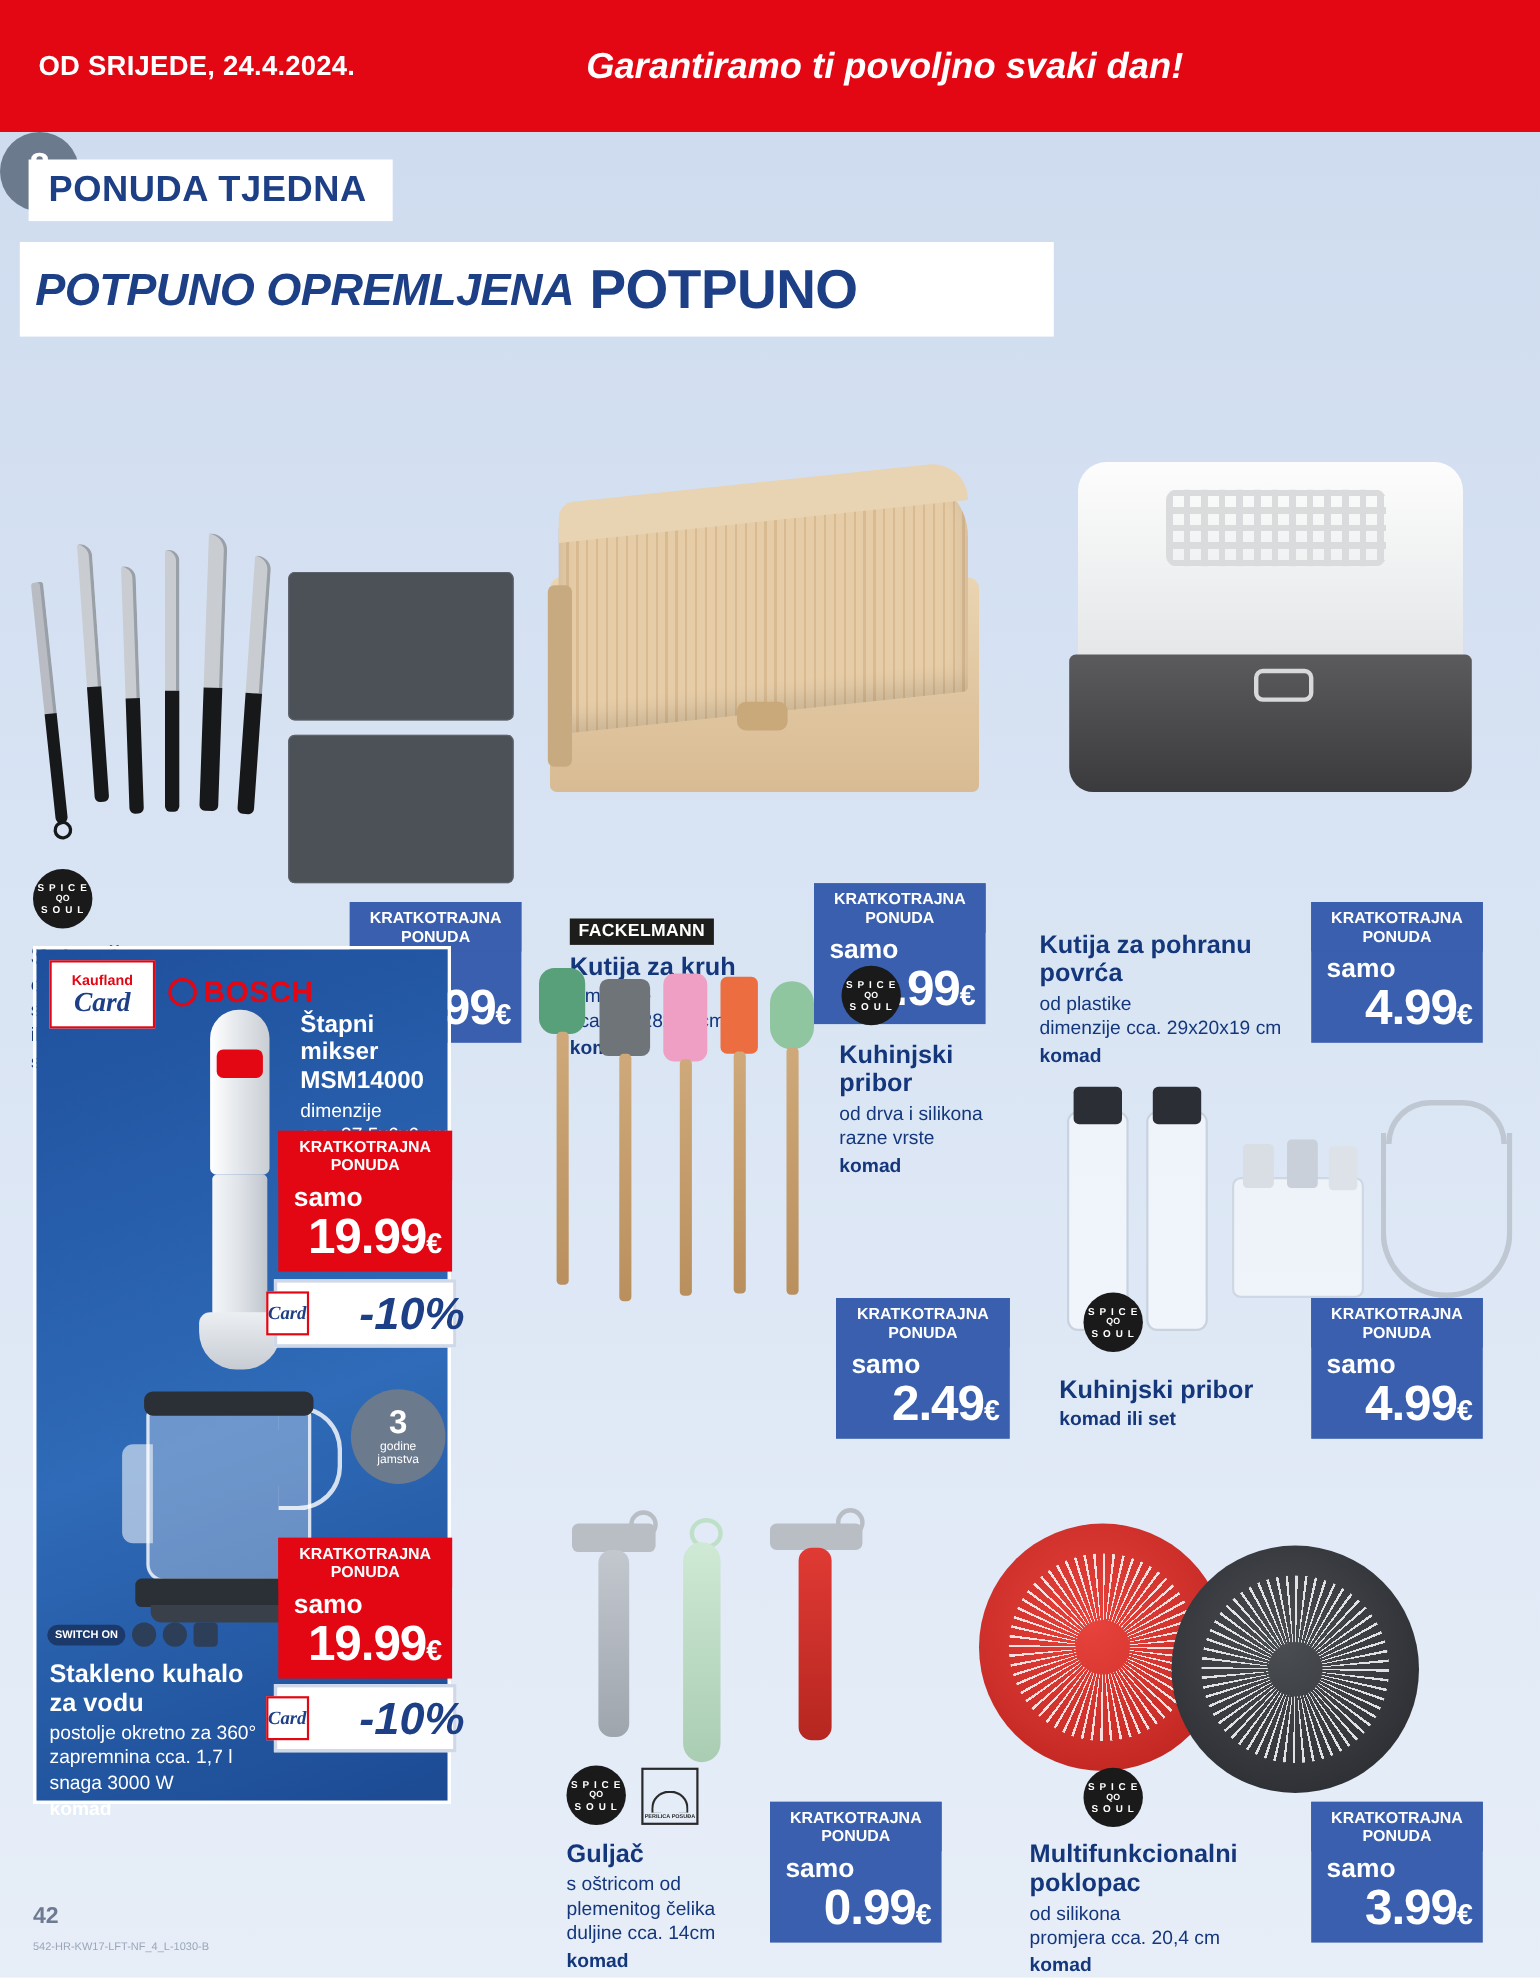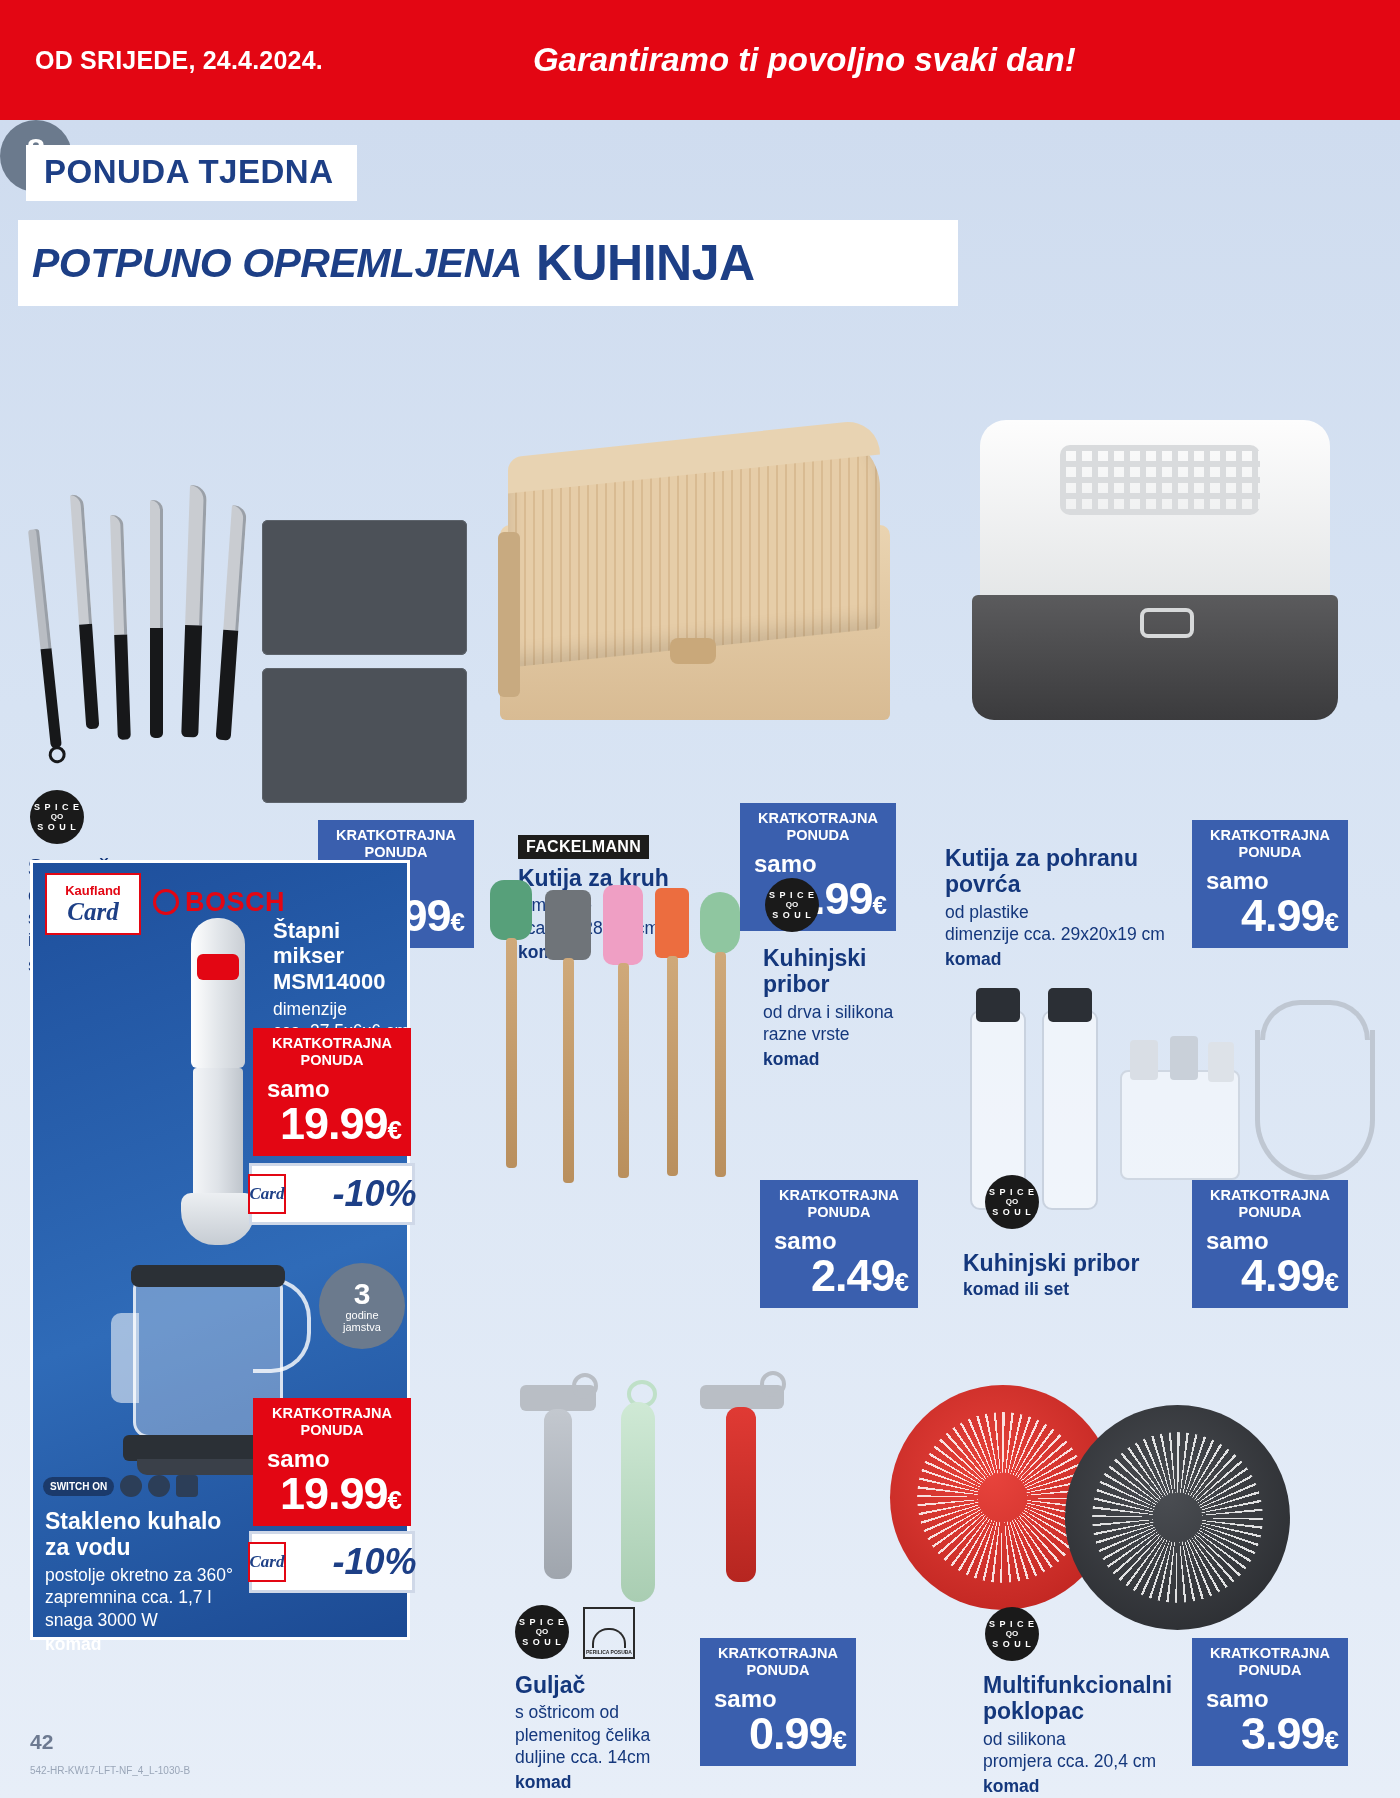--- a/index.html
+++ b/index.html
@@ -102,21 +102,21 @@
   .kcard .k1 { font-size:13px; color:#e30613; font-weight:bold; }
   .kcard .k2 { font-size:25px; color:#1d3f86; font-weight:bold; font-style:italic; font-family:"Liberation Serif",serif;}
   .bosch {
     position:absolute; left:120px; top:24px;
     color:#e30613; font-size:27px; font-weight:bold; letter-spacing:.5px;
   }
   .discount {
     background:#ffffff; border:3px solid #cfd8e8;
     display:flex; align-items:center; justify-content:center; gap:10px;
   }
-  .discount .pct { font-size:36px; font-weight:bold; color:#1d3f86; font-style:italic;margin-left:36px; }
+  .discount .pct { font-size:41px; font-weight:bold; color:#1d3f86; font-style:italic;margin-left:36px; }
   .discount .cardmini {
     width:64px; height:40px; border:2px solid #e30613; background:#fff;
     display:flex; align-items:center; justify-content:center;
     font-size:17px; color:#1d3f86; font-weight:bold; font-style:italic;
     font-family:"Liberation Serif",serif;
   }
   .fackel {
     background:#1d1d1b; color:#fff; font-weight:bold; font-size:16px;
     padding:3px 8px; display:inline-block; letter-spacing:.3px;
   }
@@ -161,21 +161,21 @@
   <div class="date">OD SRIJEDE, 24.4.2024.</div>
   <div class="slogan">Garantiramo ti povoljno svaki dan!</div>
 </div>
 
 <div class="page">
 
   <div class="ponuda-tjedna">PONUDA TJEDNA</div>
 
   <div class="kuhinja-band">
     <span class="t1">POTPUNO OPREMLJENA</span>
-    <span class="t2">KUHINJA</span>
+    <span class="t2">POTPUNO</span>
   </div>
 
   <div class="abs" style="left:10px; top:200px; width:260px; height:390px;">
 
     <div class="knife" style="left:18px; top:210px; transform:rotate(-6deg);">
       <div class="blade" style="height:120px; width:11px; background:#b9bdc3;"></div>
       <div class="handle" style="top:120px; height:100px; width:11px;"></div>
       <div style="position:absolute; top:218px; left:-3px; width:17px; height:17px; border:3px solid #17181a; border-radius:50%;"></div>
     </div>
     <div class="knife" style="left:60px; top:175px; transform:rotate(-4deg);">
@@ -516,21 +516,21 @@
       <div class="holes"></div>
     </div>
   </div>
 
   <div class="spice abs" style="left:985px; top:1487px;">
     <div>S P I C E</div>
     <div class="mid">QO</div>
     <div>S O U L</div>
   </div>
 
-  <div class="abs" style="left:983px; top:1552px; width:260px;">
+  <div class="abs" style="left:936px; top:1552px; width:260px;">
     <div class="prod-title" style="white-space:pre-line;">Multifunkcionalni
 poklopac</div>
     <div class="prod-desc" style="white-space:pre-line; margin-top:3px;">od silikona
 promjera cca. 20,4 cm</div>
     <div class="unit" style="margin-top:3px;">komad</div>
   </div>
 
   <div class="pricebox abs" style="left:1192px; top:1518px;">
     <div class="kp">
       <span>KRATKOTRAJNA</span><br>

